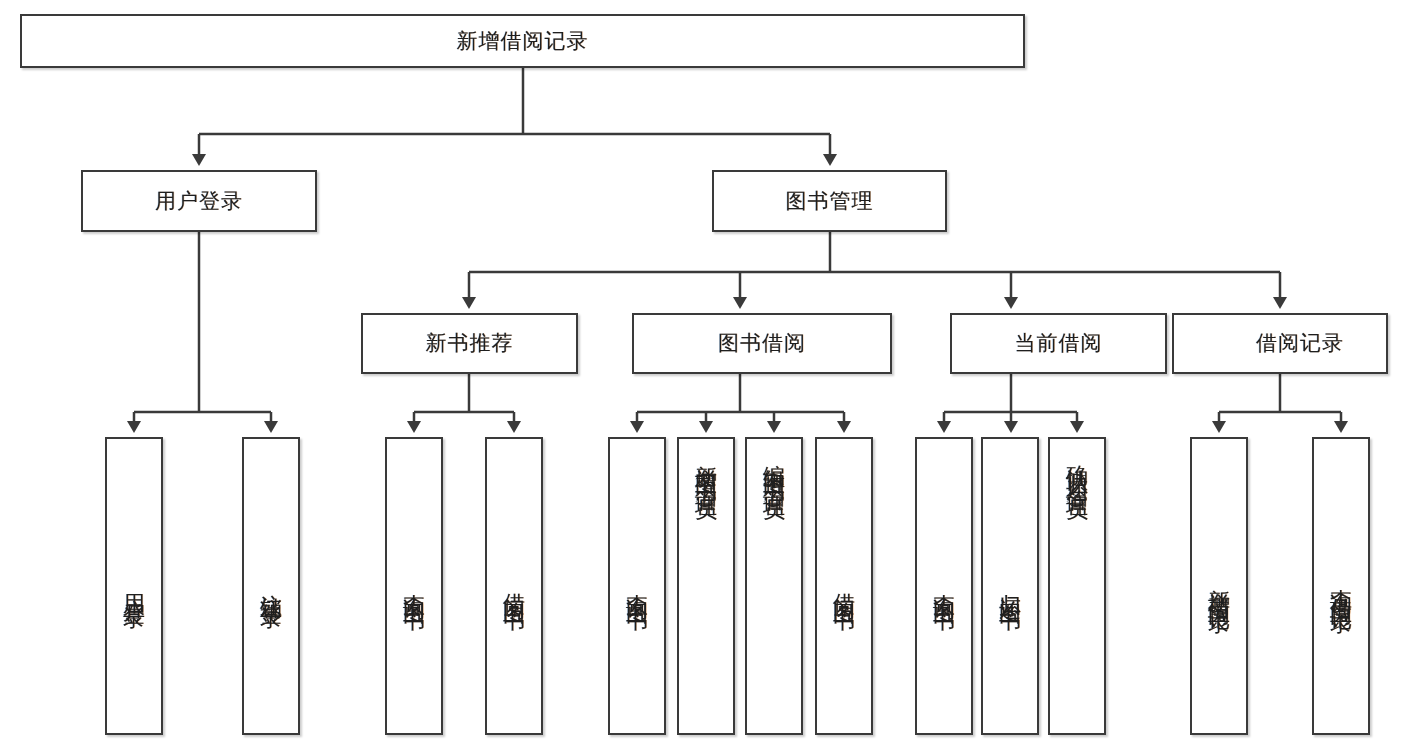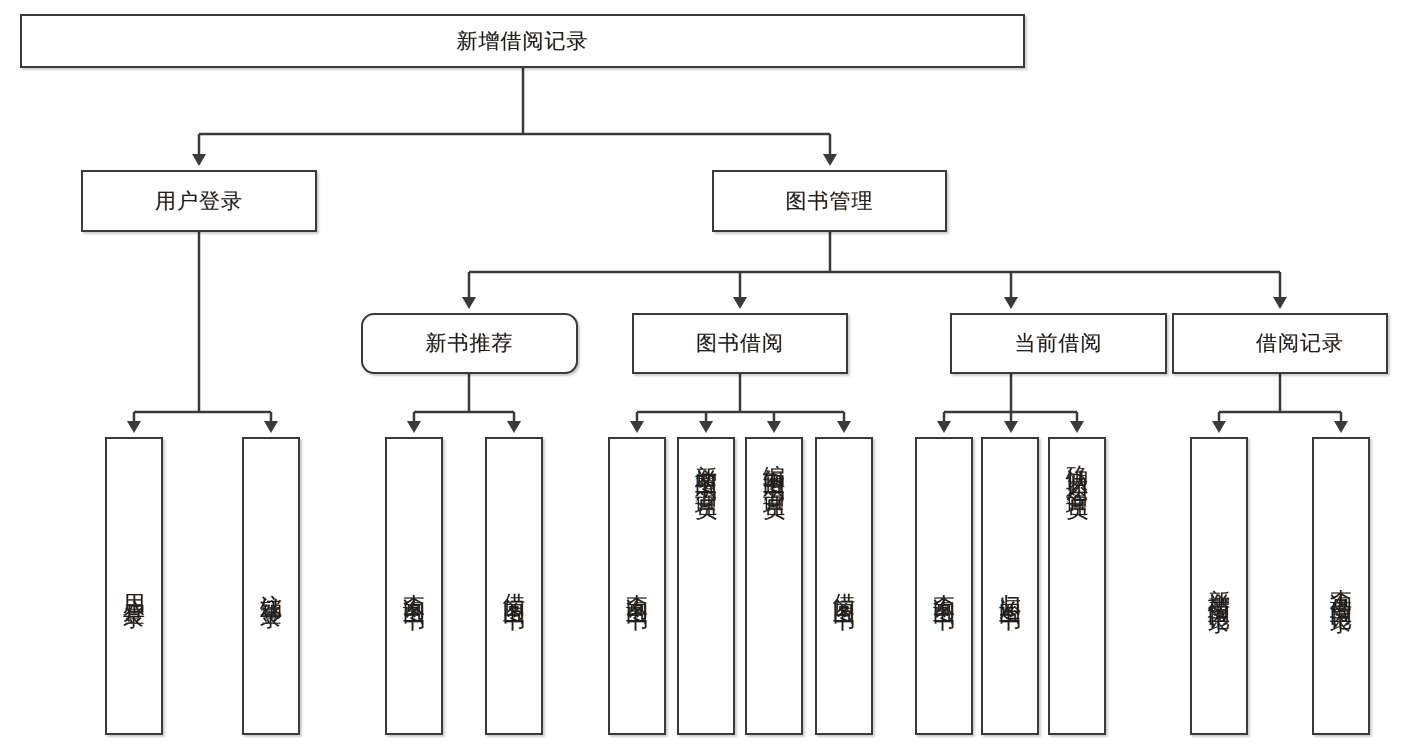--- a/index.html
+++ b/index.html
@@ -126,24 +126,24 @@
     <span class="label">新增借阅记录</span>
   </div>
 
   <div class="node" style="left:81px; top:170px; width:236px; height:62px;">
     <span class="label">用户登录</span>
   </div>
   <div class="node" style="left:712px; top:170px; width:235px; height:62px;">
     <span class="label">图书管理</span>
   </div>
 
-  <div class="node" style="left:361px; top:313px; width:217px; height:61px;border-radius:13px;">
+  <div class="node" style="left:361px; top:313px; width:217px; height:61px;">
     <span class="label">新书推荐</span>
   </div>
-  <div class="node" style="left:632px; top:313px; width:216px; height:61px;">
+  <div class="node" style="left:632px; top:313px; width:260px; height:61px;">
     <span class="label">图书借阅</span>
   </div>
   <div class="node" style="left:903px; top:313px; width:217px; height:61px;margin-left:47px;">
     <span class="label">当前借阅</span>
   </div>
   <div class="node" style="left:1172px; top:313px; width:216px; height:61px;padding-left:40px;">
     <span class="label">借阅记录</span>
   </div>
 
   <div class="node vertical leaf-center" style="left:105px; top:437px; width:58px; height:298px;">

